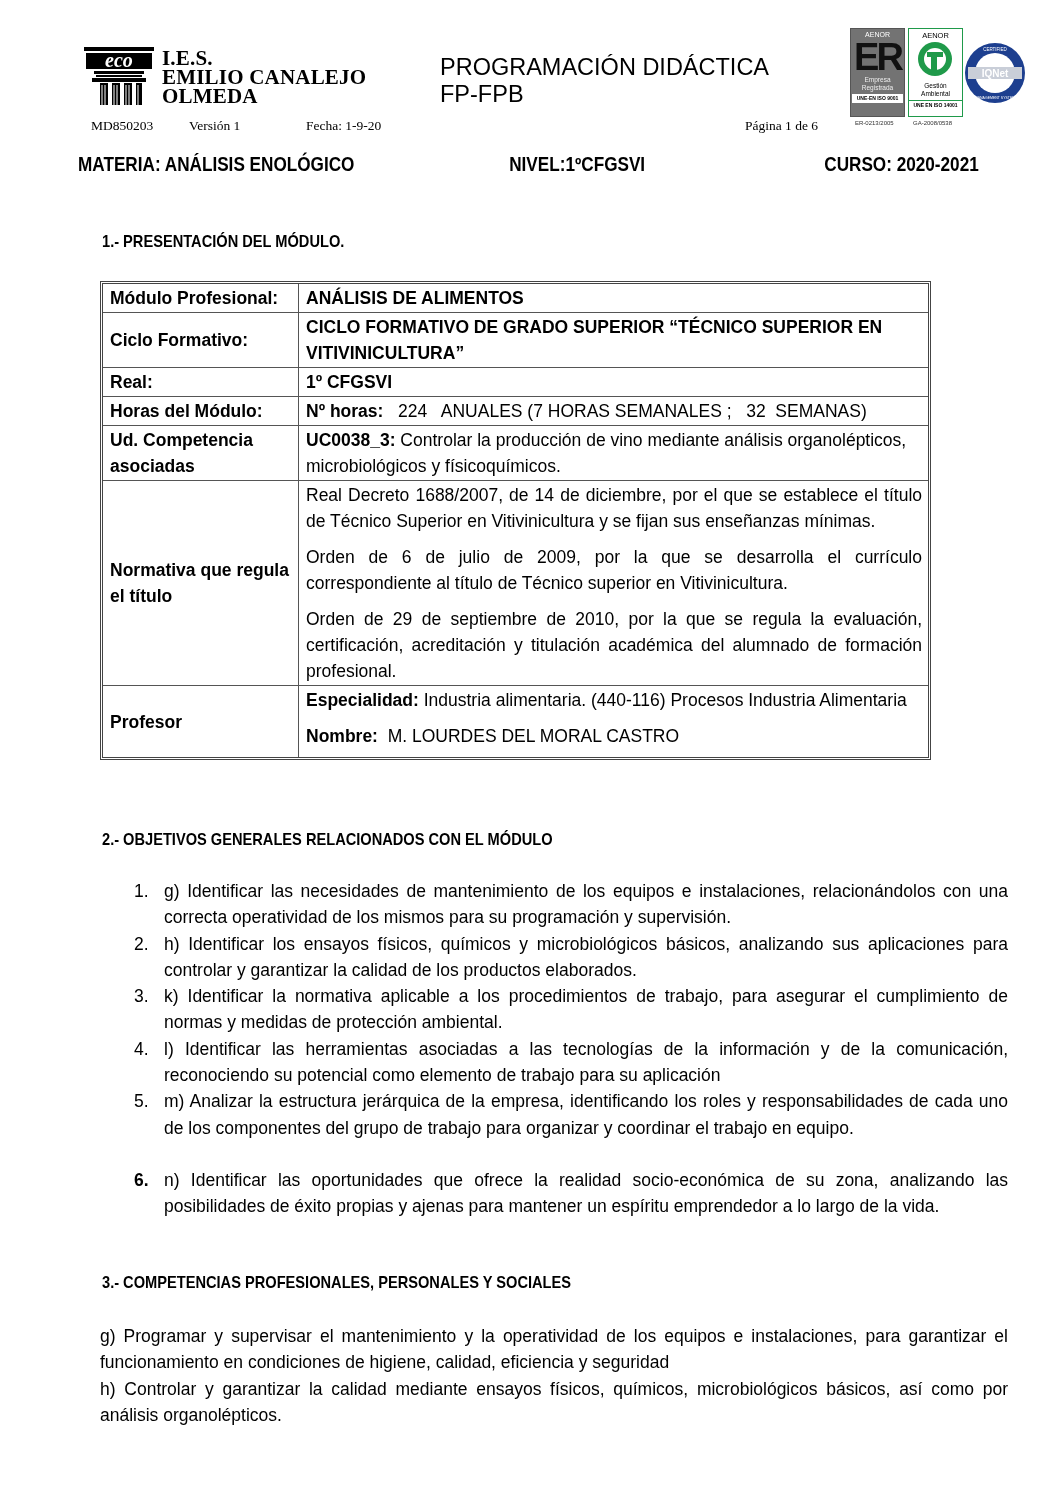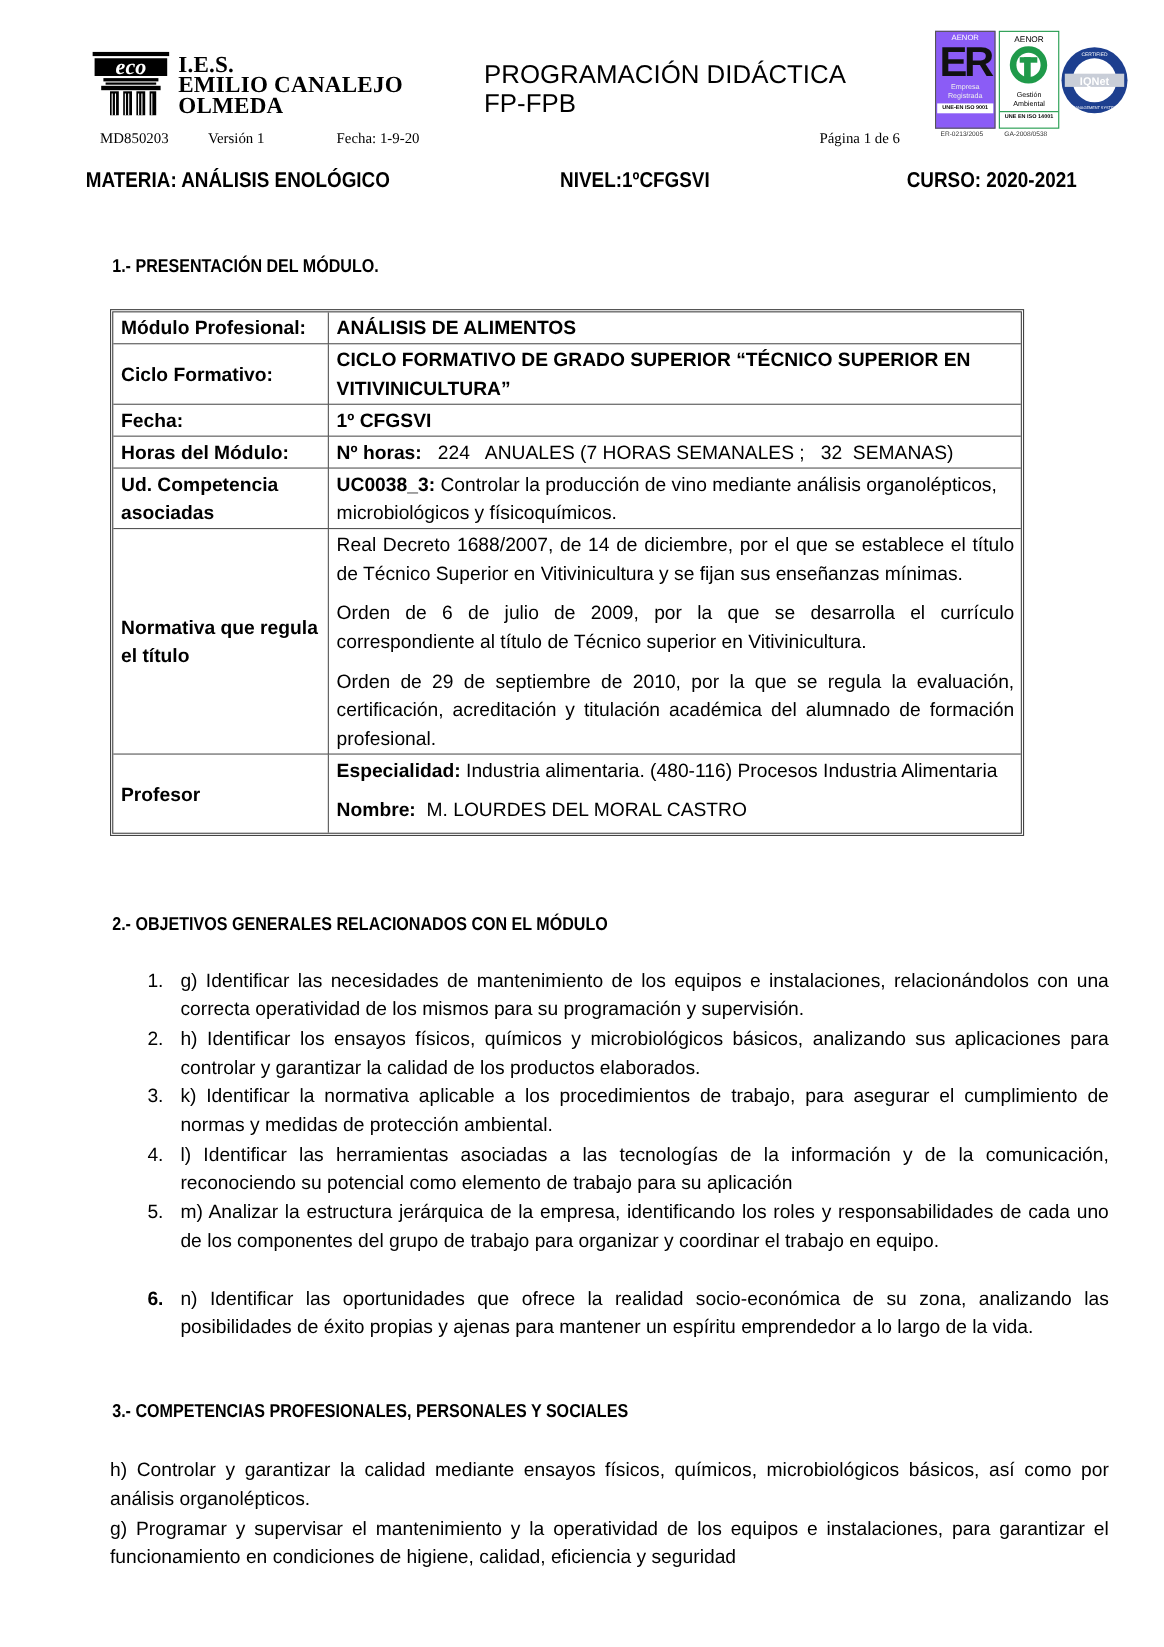--- a/index.html
+++ b/index.html
@@ -8,21 +8,21 @@
   .sans { font-family: "Liberation Sans", "DejaVu Sans", sans-serif; }
   .cal { font-family: "Liberation Sans Narrow", "Liberation Sans", "DejaVu Sans", sans-serif; }
 
   
   .logo { position:absolute; left:84px; top:47px; width:70px; height:58px; }
   .school { position:absolute; left:162px; top:49px; font-weight:bold; font-size:21px; line-height:19px; letter-spacing:0.2px; }
   .meta { position:absolute; top:118px; font-size:13.5px; }
   .doc-title { position:absolute; left:440px; top:54px; width:390px; text-align:left; font-size:23.5px; line-height:27px; }
   .page-num { position:absolute; left:745px; top:118px; font-size:13.5px; }
   .cert { position:absolute; top:28px; }
-  .cert-er { left:850px; width:55px; height:89px; background:#8b5cf6; border:1px solid #555; box-sizing:border-box; }
+  .cert-er { left:850px; width:55px; height:89px; background:#737373; border:1px solid #555; box-sizing:border-box; }
   .cert-ga { left:908px; width:55px; height:89px; background:#fff; border:1.5px solid #1f9a4a; box-sizing:border-box; }
   .cert-code { position:absolute; top:120px; font-size:6px; color:#333; }
   .iqnet { position:absolute; left:964px; top:42px; width:62px; height:62px;text-decoration:underline; }
 
   .subject-bar { position:absolute; top:153px; left:78px; width:930px; font-size:19.5px; font-weight:bold; transform:scaleX(0.88); transform-origin:left top; }
   .subject-bar span { position:absolute; white-space:nowrap; }
 
   .sec-title { position:absolute; left:102px; font-weight:bold; font-size:17px; white-space:nowrap; transform:scaleX(0.86); transform-origin:left top; }
 
   
@@ -134,21 +134,21 @@
     <tbody>
         <tr>
       <td>Módulo Profesional:</td>
       <td style="font-weight:bold">ANÁLISIS DE ALIMENTOS</td>
     </tr>
     <tr>
       <td class="vmid"><span>Ciclo Formativo:</span></td>
       <td style="font-weight:bold">CICLO FORMATIVO DE GRADO SUPERIOR “TÉCNICO SUPERIOR EN VITIVINICULTURA”</td>
     </tr>
     <tr>
-      <td>Fecha:</td>
+      <td>Real:</td>
       <td style="font-weight:bold">1º CFGSVI</td>
     </tr>
     <tr>
       <td>Horas del Módulo:</td>
       <td style="white-space:pre"><b>Nº horas:</b><span>   224   ANUALES (7 HORAS SEMANALES ;   32  SEMANAS)</span></td>
     </tr>
     <tr>
       <td>Ud. Competencia asociadas</td>
       <td><b>UC0038_3:</b><span> Controlar la producción de vino mediante análisis organolépticos, microbiológicos y físicoquímicos.</span></td>
     </tr>
@@ -156,21 +156,21 @@
       <td class="vmid">Normativa que regula el título</td>
       <td class="just">
         <p class="para">Real Decreto 1688/2007, de 14 de diciembre, por el que se establece el título de Técnico Superior en Vitivinicultura y se fijan sus enseñanzas mínimas.</p>
         <p class="para">Orden de 6 de julio de 2009, por la que se desarrolla el currículo correspondiente al título de Técnico superior en Vitivinicultura.</p>
         <p class="para">Orden de 29 de septiembre de 2010, por la que se regula la evaluación, certificación, acreditación y titulación académica del alumnado de formación profesional.</p>
       </td>
     </tr>
     <tr>
       <td class="vmid">Profesor</td>
       <td style="padding-bottom:8px">
-        <p class="para"><b>Especialidad:</b><span> Industria alimentaria. (480-116) Procesos Industria Alimentaria</span></p>
+        <p class="para"><b>Especialidad:</b><span> Industria alimentaria. (440-116) Procesos Industria Alimentaria</span></p>
         <p class="para" style="white-space:pre"><b>Nombre:</b><span>  M. LOURDES DEL MORAL CASTRO</span></p>
       </td>
     </tr>
   </tbody>
     </table>
 </div>
 
 <div class="sec-title cal" style="top:830px">2.- OBJETIVOS GENERALES RELACIONADOS CON EL MÓDULO</div>
 
 <div class="olist cal" style="top:878px">
@@ -178,15 +178,15 @@
   <div class="oitem"><span class="num">2.</span><span>h) Identificar los ensayos físicos, químicos y microbiológicos básicos, analizando sus aplicaciones para controlar y garantizar la calidad de los productos elaborados.</span></div>
   <div class="oitem"><span class="num">3.</span><span>k) Identificar la normativa aplicable a los procedimientos de trabajo, para asegurar el cumplimiento de normas y medidas de protección ambiental.</span></div>
   <div class="oitem"><span class="num">4.</span><span>l) Identificar las herramientas asociadas a las tecnologías de la información y de la comunicación, reconociendo su potencial como elemento de trabajo para su aplicación</span></div>
   <div class="oitem"><span class="num">5.</span><span>m) Analizar la estructura jerárquica de la empresa, identificando los roles y responsabilidades de cada uno de los componentes del grupo de trabajo para organizar y coordinar el trabajo en equipo.</span></div>
   <div class="oitem" style="margin-top:26px"><span class="num" style="font-weight:bold">6.</span><span>n) Identificar las oportunidades que ofrece la realidad socio-económica de su zona, analizando las posibilidades de éxito propias y ajenas para mantener un espíritu emprendedor a lo largo de la vida.</span></div>
 </div>
 
 <div class="sec-title cal" style="top:1273px">3.- COMPETENCIAS PROFESIONALES, PERSONALES Y SOCIALES</div>
 
 <div class="comp cal" style="top:1323px">
+  <div>g) Programar y supervisar el mantenimiento y la operatividad de los equipos e instalaciones, para garantizar el funcionamiento en condiciones de higiene, calidad, eficiencia y seguridad</div>
   <div>h) Controlar y garantizar la calidad mediante ensayos físicos, químicos, microbiológicos básicos, así como por análisis organolépticos.</div>
-  <div>g) Programar y supervisar el mantenimiento y la operatividad de los equipos e instalaciones, para garantizar el funcionamiento en condiciones de higiene, calidad, eficiencia y seguridad</div>
 </div>
 
 </body></html>

